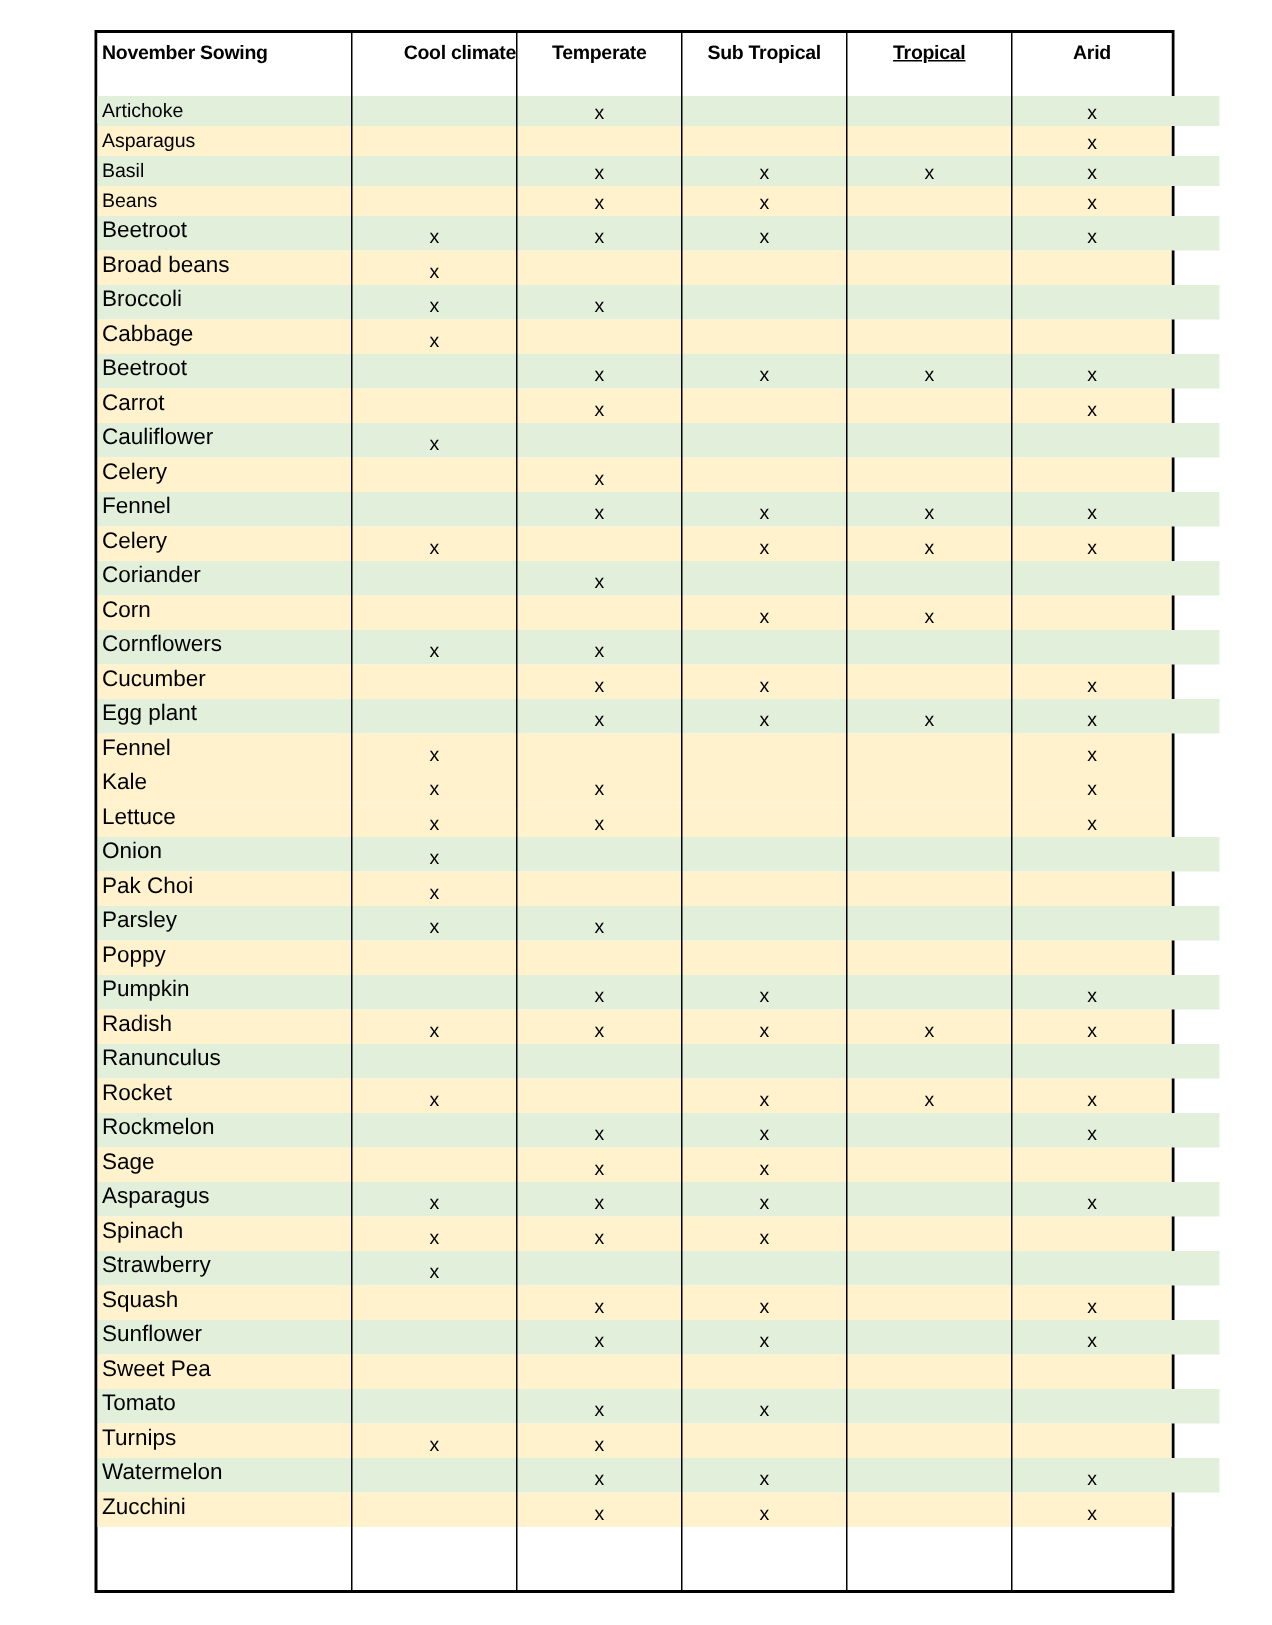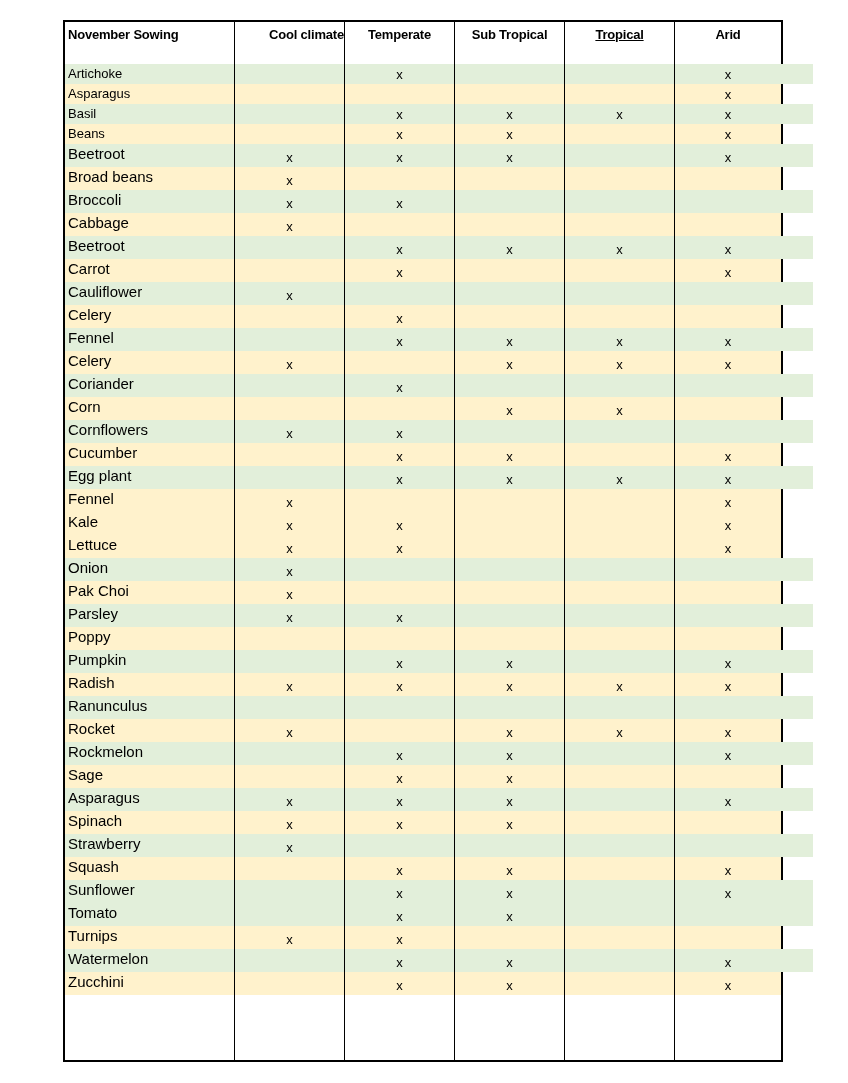--- a/index.html
+++ b/index.html
@@ -233,20 +233,23 @@
         <div class="mark" style="left: 280px;">x</div>
         <div class="mark" style="left: 390px;">x</div>
         <div class="mark" style="left: 610px; width: 106px;">x</div>
       </div>
       <div class="row green big">
         <div class="name">Sunflower</div>
         <div class="mark" style="left: 280px;">x</div>
         <div class="mark" style="left: 390px;">x</div>
         <div class="mark" style="left: 610px; width: 106px;">x</div>
       </div>
+      <div class="row yellow big">
+        <div class="name">Sweet Pea</div>
+      </div>
       <div class="row green big">
         <div class="name">Tomato</div>
         <div class="mark" style="left: 280px;">x</div>
         <div class="mark" style="left: 390px;">x</div>
       </div>
       <div class="row yellow big">
         <div class="name">Turnips</div>
         <div class="mark" style="left: 170px;">x</div>
         <div class="mark" style="left: 280px;">x</div>
       </div>

